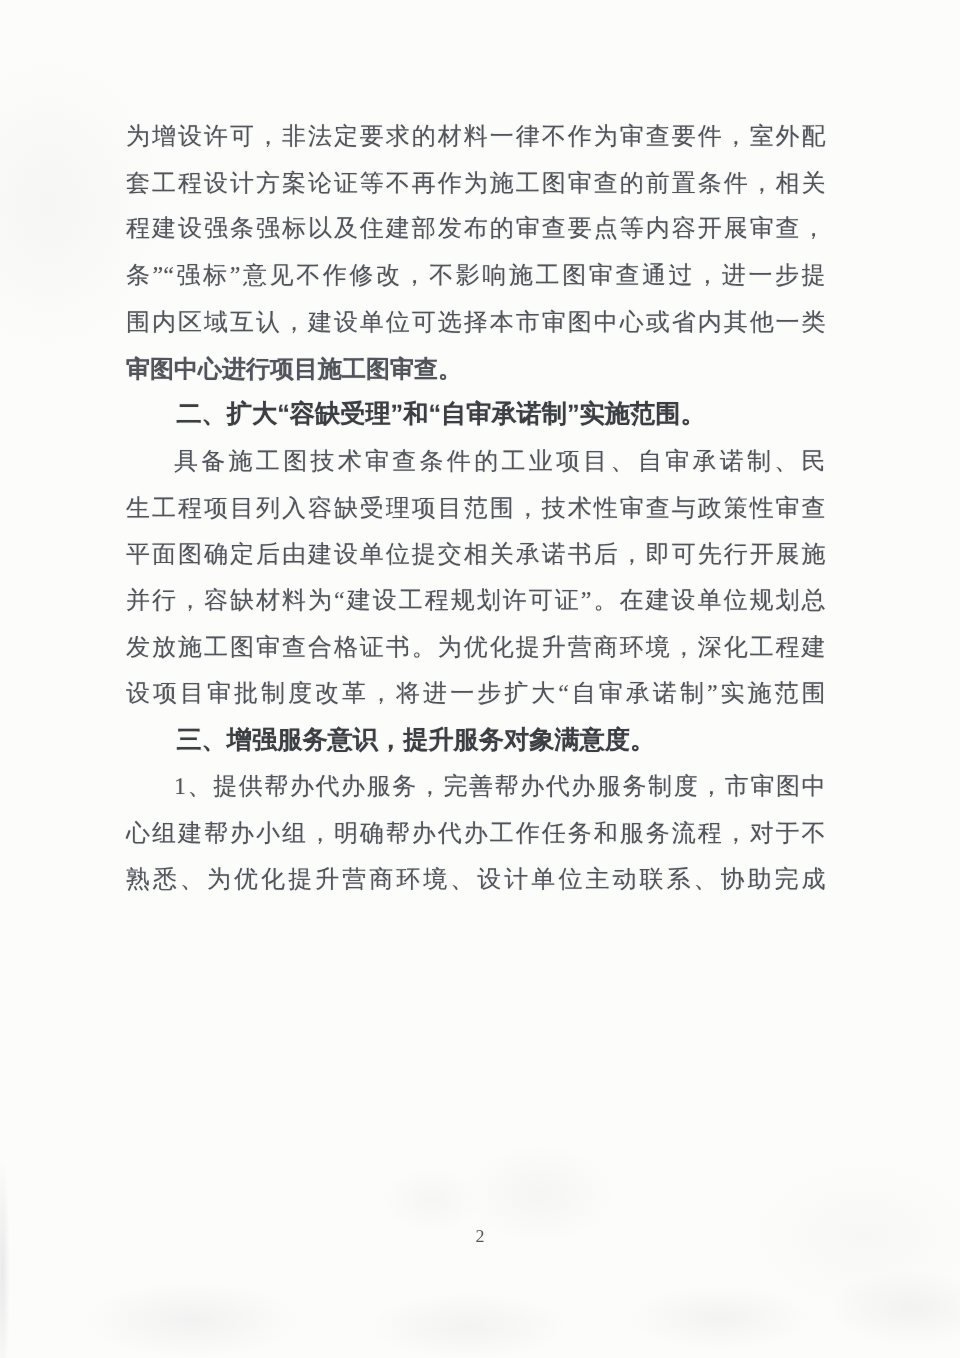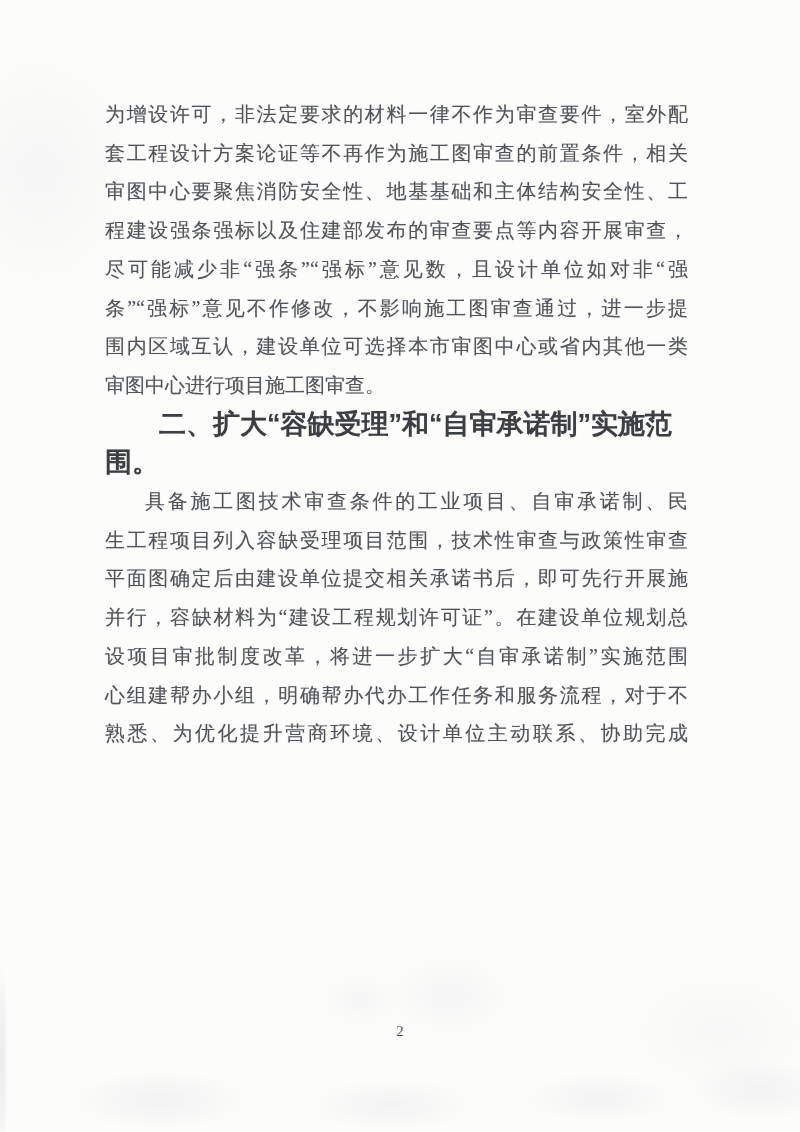--- a/index.html
+++ b/index.html
@@ -36,28 +36,29 @@
     font-size: 20px;
     line-height: 38.7px;
     color: #51555b;
     text-shadow: 0 0 1px rgba(81,85,91,0.35);
     text-align: justify;
     text-align-last: justify;
   }
   .line.end {
     text-align: right;
     text-align-last: left;
+    font-weight: bold;
   }
   .line.indent {
     text-indent: 2em;
   }
   .line.heading {
     font-family: "Liberation Sans", "DejaVu Sans", sans-serif;
     font-weight: 700;
-    font-size: 27px;
+    font-size: 21px;
     color: #3b3e43;
     text-shadow: 0 0 1px rgba(59,62,67,0.3);
     text-indent: 2em;
     text-align: left;
     text-align-last: left;
   }
   .pagenum {
     position: absolute;
     top: 1021px;
     left: 0;
@@ -70,35 +71,36 @@
   }
 </style>
 </head>
 <body>
 
 <div class="page">
   <div class="textblock">
 
     <div class="line">为增设许可，非法定要求的材料一律不作为审查要件，室外配</div>
     <div class="line">套工程设计方案论证等不再作为施工图审查的前置条件，相关</div>
-    <div class="line">审图中心要聚焦消防安全性、地基基础和主体结构安全性、工</div>
     <div class="line">程建设强条强标以及住建部发布的审查要点等内容开展审查，</div>
-    <div class="line">尽可能减少非“强条”“强标”意见数，且设计单位如对非“强</div>
     <div class="line">条”“强标”意见不作修改，不影响施工图审查通过，进一步提</div>
     <div class="line">围内区域互认，建设单位可选择本市审图中心或省内其他一类</div>
     <div class="line end">审图中心进行项目施工图审查。</div>
 
     <div class="line heading">二、扩大“容缺受理”和“自审承诺制”实施范围。</div>
 
     <div class="line indent">具备施工图技术审查条件的工业项目、自审承诺制、民</div>
     <div class="line">生工程项目列入容缺受理项目范围，技术性审查与政策性审查</div>
     <div class="line">平面图确定后由建设单位提交相关承诺书后，即可先行开展施</div>
     <div class="line">并行，容缺材料为“建设工程规划许可证”。在建设单位规划总</div>
+    <div class="line">发放施工图审查合格证书。为优化提升营商环境，深化工程建</div>
     <div class="line">设项目审批制度改革，将进一步扩大“自审承诺制”实施范围</div>
 
+    <div class="line heading">三、增强服务意识，提升服务对象满意度。</div>
 
+    <div class="line indent">1、提供帮办代办服务，完善帮办代办服务制度，市审图中</div>
     <div class="line">心组建帮办小组，明确帮办代办工作任务和服务流程，对于不</div>
     <div class="line">熟悉、为优化提升营商环境、设计单位主动联系、协助完成</div>
 
   </div>
 
   <div class="pagenum">2</div>
 </div>
 
 </body></html>

